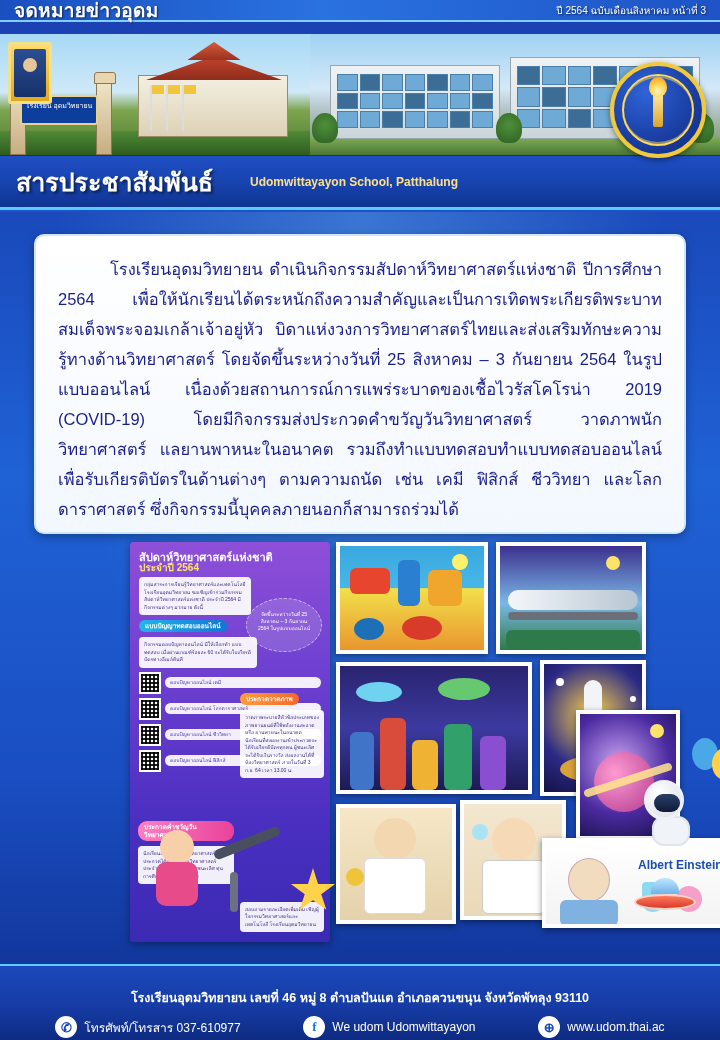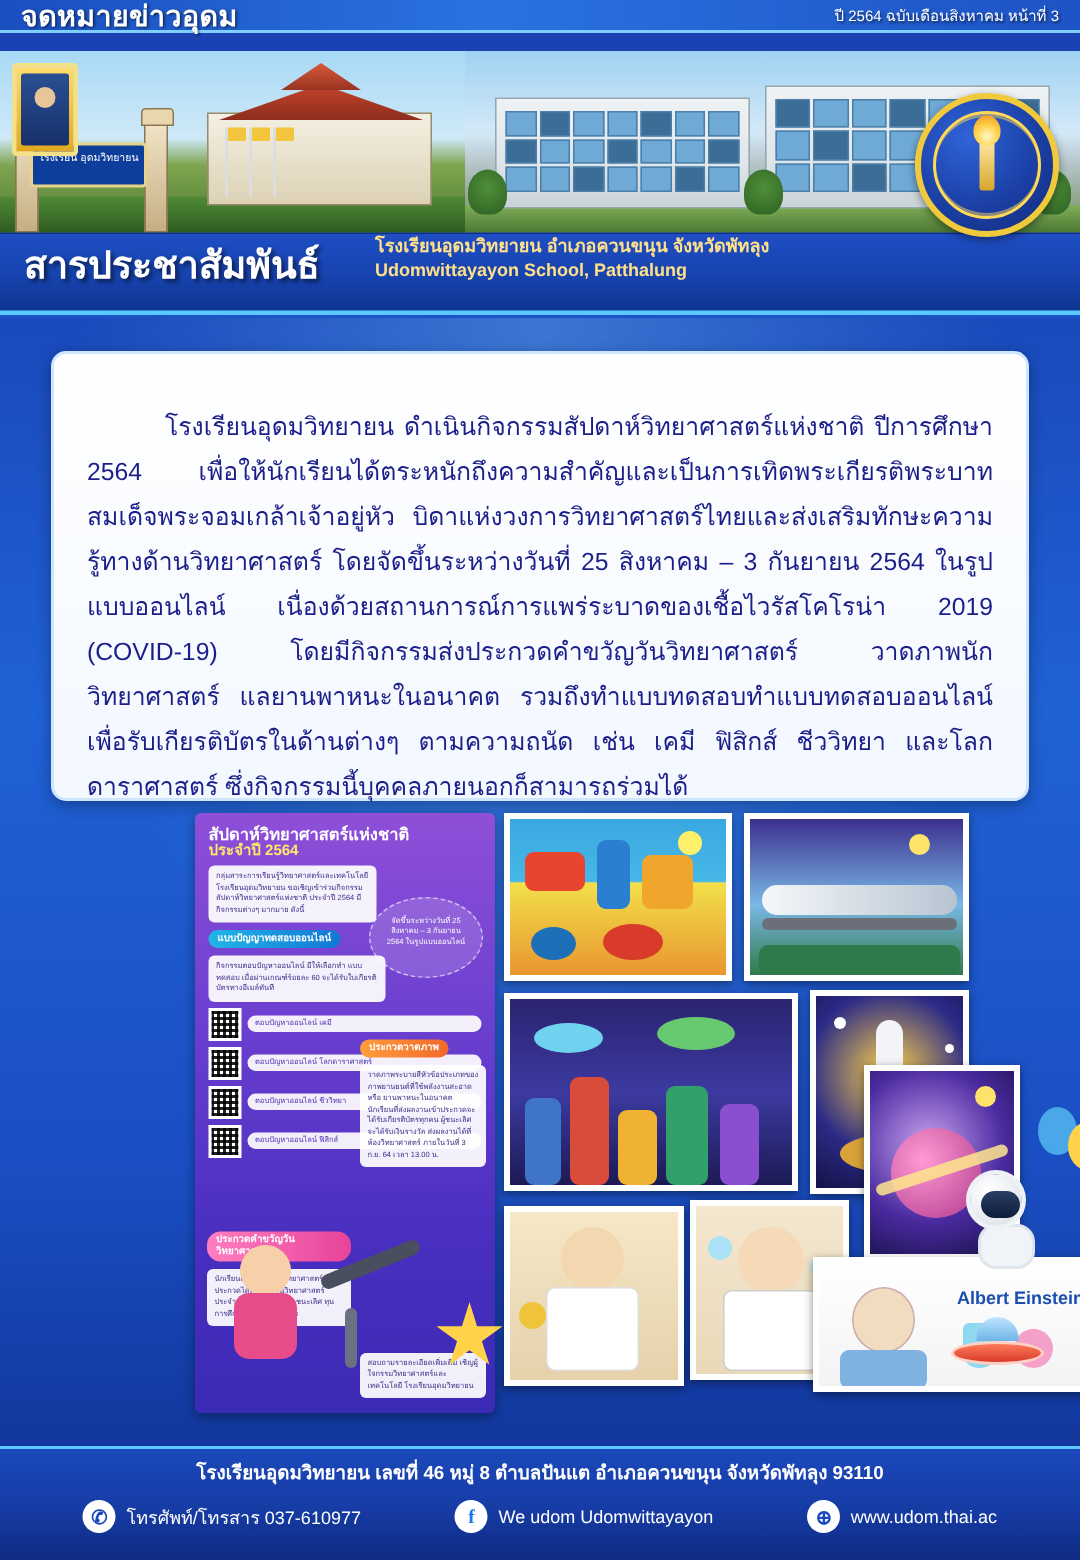--- a/index.html
+++ b/index.html
@@ -160,21 +160,21 @@
   .crest-rays {
     position:absolute; inset:0; border-radius:50%;
     border-top: 2px solid rgba(255,217,87,.5);
     border-bottom: 2px solid rgba(255,217,87,.5);
   }
 
   
   .ribbon {
     position: absolute; top: 156px; left: 0; width: 720px; height: 54px;
     background: linear-gradient(180deg,#1f4ec4 0%, #1743ae 55%, #0f3491 100%);
-    display: flex; align-items: flex-start;
+    display: flex; align-items: center;
     border-bottom: 3px solid #5bc8ff;
   }
   .ribbon-title {
     color: #ffffff; font-size: 25px; font-weight: bold;
     padding-left: 16px; width: 250px;
     text-shadow: 2px 2px 3px rgba(0,0,0,.55);
   }
   .ribbon-sub { color: #ffe08a; font-size: 12px; font-weight: bold; line-height: 16px; }
 
   
@@ -190,21 +190,20 @@
     background: linear-gradient(180deg,#ffffff 0%, #f3f8ff 100%);
     border: 2px solid #cfe6ff;
     border-radius: 10px;
     box-shadow: 0 3px 10px rgba(0,0,0,.3);
     padding: 18px 22px;
   }
   .body-text {
     color: #1b1f8a; font-size: 16.5px; line-height: 30px;
     text-indent: 52px; text-align: justify;
     font-family: "Liberation Sans", sans-serif;
-    margin-top: 16px;
   }
 
   
   .gallery { position: absolute; top: 330px; left: 10px; width: 700px; height: 410px; }
 
   .poster {
     position: absolute; left: 120px; top: 0; width: 200px; height: 400px;
     background: linear-gradient(180deg,#8f4fd8 0%, #6b3fd0 35%, #4a2fc0 70%, #3b2ab4 100%);
     border-radius: 4px;
     box-shadow: 0 2px 8px rgba(0,0,0,.4);
@@ -304,21 +303,21 @@
     width: 62px; height: 16px; border-radius: 50%;
     background: linear-gradient(180deg,#ff7a5a,#d73c2a);
     border: 2px solid #ffd0c4;
   }
 
   
   .footer {
     position: absolute; bottom: 0; left: 0; width: 720px; height: 76px;
     background: linear-gradient(180deg,#1b49bb 0%, #163ba4 55%, #0e2b82 100%);
     border-top: 2px solid #5bc8ff;
-    padding-top: 6px;
+    padding-top: 22px;
   }
   .footer-line1 { color:#ffffff; font-size: 12.5px; font-weight: bold; text-align:center; }
   .footer-line2 { color:#ffffff; font-size: 11.5px; text-align:center; margin-top: 2px; }
   .contact-row {
     display:flex; align-items:center; justify-content: space-around;
     margin-top: 8px; padding: 0 24px;
   }
   .contact { display:flex; align-items:center; gap: 7px; color:#ffffff; font-size: 12px; }
   .cicon {
     width: 22px; height: 22px; border-radius: 50%;
@@ -420,21 +419,20 @@
   <div class="crest">
     <div class="crest-inner">
       <div class="crest-rays"></div>
       <div class="torch"></div>
     </div>
   </div>
 
   <div class="ribbon">
     <div class="ribbon-title">สารประชาสัมพันธ์</div>
     <div>
-      <div class="ribbon-sub">โรงเรียนอุดมวิทยายน  อำเภอควนขนุน  จังหวัดพัทลุง</div>
       <div class="ribbon-sub en">Udomwittayayon School, Patthalung</div>
     </div>
   </div>
 
   <div class="content-area">
 
     <div class="text-card">
       <div class="body-text">โรงเรียนอุดมวิทยายน  ดำเนินกิจกรรมสัปดาห์วิทยาศาสตร์แห่งชาติ ปีการศึกษา 2564 เพื่อให้นักเรียนได้ตระหนักถึงความสำคัญและเป็นการเทิดพระเกียรติพระบาทสมเด็จพระจอมเกล้าเจ้าอยู่หัว บิดาแห่งวงการวิทยาศาสตร์ไทยและส่งเสริมทักษะความรู้ทางด้านวิทยาศาสตร์ โดยจัดขึ้นระหว่างวันที่ 25 สิงหาคม –  3 กันยายน 2564  ในรูปแบบออนไลน์ เนื่องด้วยสถานการณ์การแพร่ระบาดของเชื้อไวรัสโคโรน่า 2019 (COVID-19) โดยมีกิจกรรมส่งประกวดคำขวัญวันวิทยาศาสตร์ วาดภาพนักวิทยาศาสตร์ แลยานพาหนะในอนาคต รวมถึงทำแบบทดสอบทำแบบทดสอบออนไลน์เพื่อรับเกียรติบัตรในด้านต่างๆ ตามความถนัด เช่น เคมี ฟิสิกส์ ชีววิทยา และโลกดาราศาสตร์ ซึ่งกิจกรรมนี้บุคคลภายนอกก็สามารถร่วมได้</div>
     </div>
 

